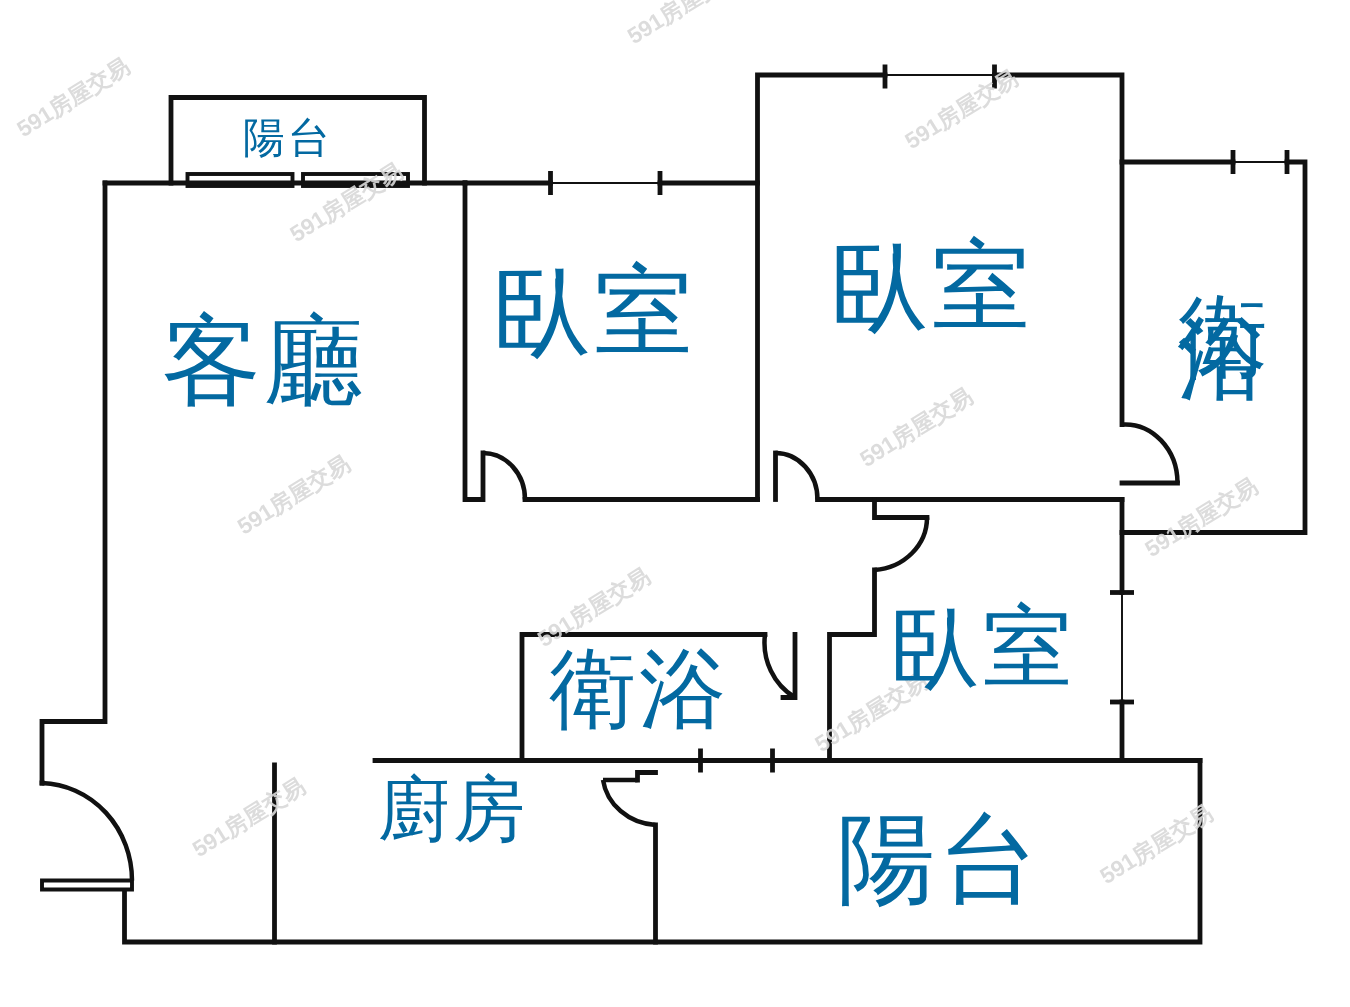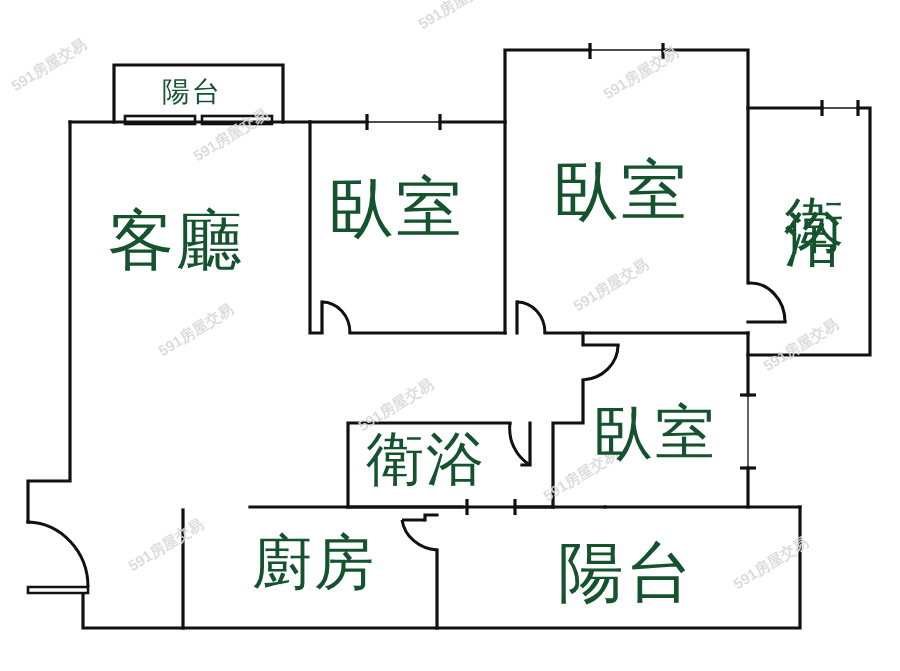--- a/index.html
+++ b/index.html
@@ -1,19 +1,19 @@
 <!DOCTYPE html>
 <html><head>
 <meta charset="utf-8">
 <style>
   html, body { margin: 0; padding: 0; background: #ffffff; }
   body { width: 900px; height: 671px; position: relative; overflow: hidden;
          font-family: "DejaVu Sans", "Liberation Sans", sans-serif; }
   #plan { position: absolute; left: 0; top: 0; width: 900px; height: 671px; }
-  .label { position: absolute; color: #14532d; font-family: "DejaVu Sans", "Liberation Sans", sans-serif;
+  .label { position: absolute; color: #0369a1; font-family: "DejaVu Sans", "Liberation Sans", sans-serif;
            font-weight: 300; white-space: nowrap; line-height: 1; letter-spacing: 2px; }
   .vlabel { writing-mode: vertical-rl; letter-spacing: 14px; }
   .wm { position: absolute; color: #d9d9d9; font-family: "Liberation Sans", sans-serif; font-size: 15px;
         transform: rotate(-32deg); transform-origin: left top; opacity: 0.9; white-space: nowrap;
         font-weight: bold; }
 </style>
 </head>
 <body>
 
 <svg id="plan" viewBox="0 0 900 671" xmlns="http://www.w3.org/2000/svg">
@@ -107,14 +107,14 @@
 <div class="wm" style="left:730px;top:578px;">591房屋交易</div>
 <div class="wm" style="left:155px;top:345px;">591房屋交易</div>
 
 <div class="label" style="left:162px;top:78px;font-size:28px;">陽台</div>
 <div class="label" style="left:108px;top:208px;font-size:66px;">客廳</div>
 <div class="label" style="left:328px;top:175px;font-size:66px;">臥室</div>
 <div class="label" style="left:553px;top:158px;font-size:66px;">臥室</div>
 <div class="label vlabel" style="left:785px;top:148px;font-size:60px;">衛浴</div>
 <div class="label" style="left:593px;top:402px;font-size:60px;">臥室</div>
 <div class="label" style="left:366px;top:430px;font-size:58px;">衛浴</div>
-<div class="label" style="left:252px;top:532px;font-size:60px;">廚房</div>
+<div class="label" style="left:252px;top:516px;font-size:48px;">廚房</div>
 <div class="label" style="left:558px;top:540px;font-size:66px;">陽台</div>
 
 </body></html>

